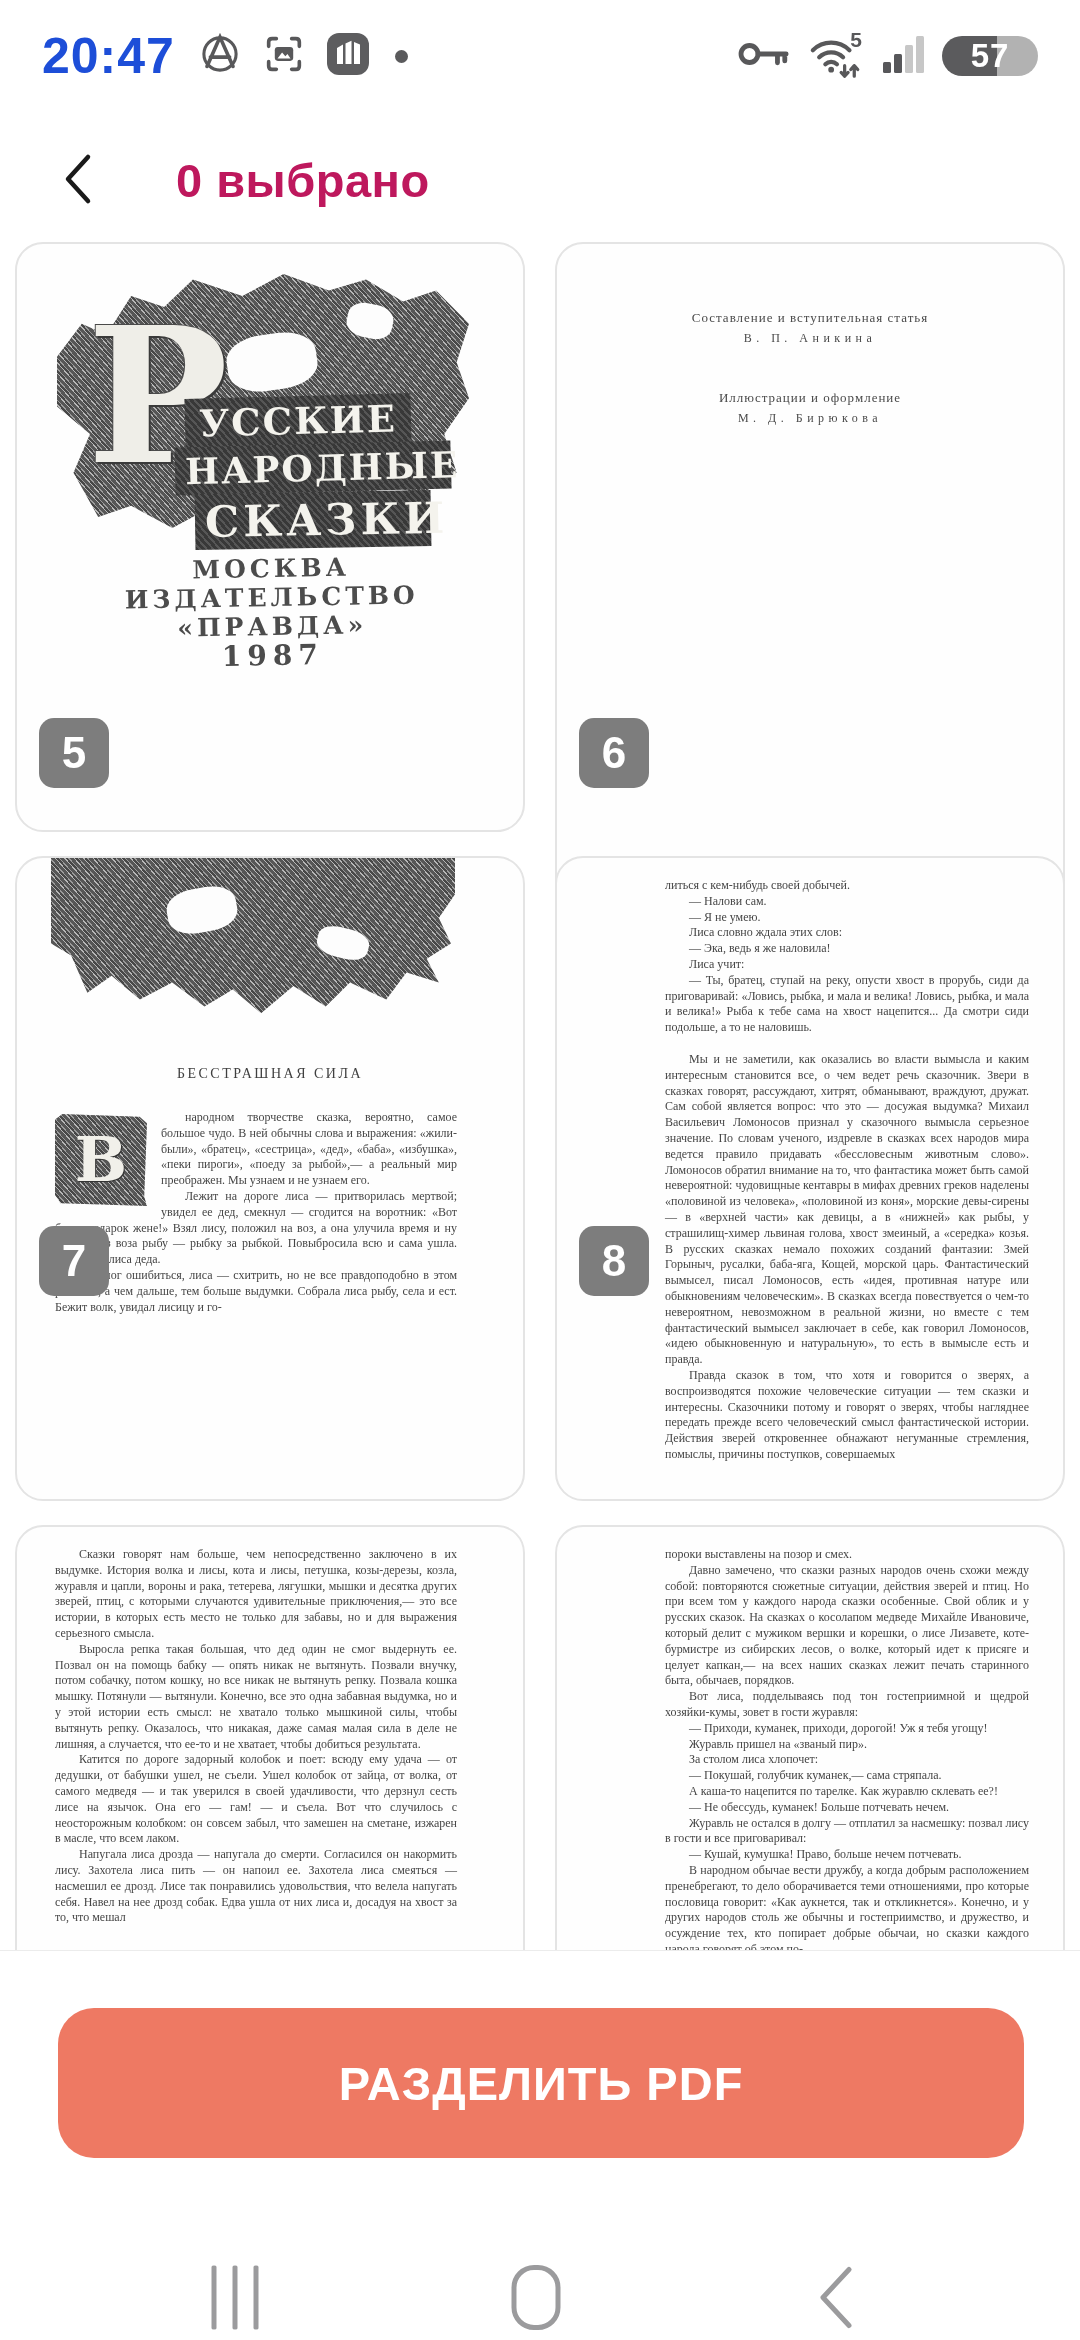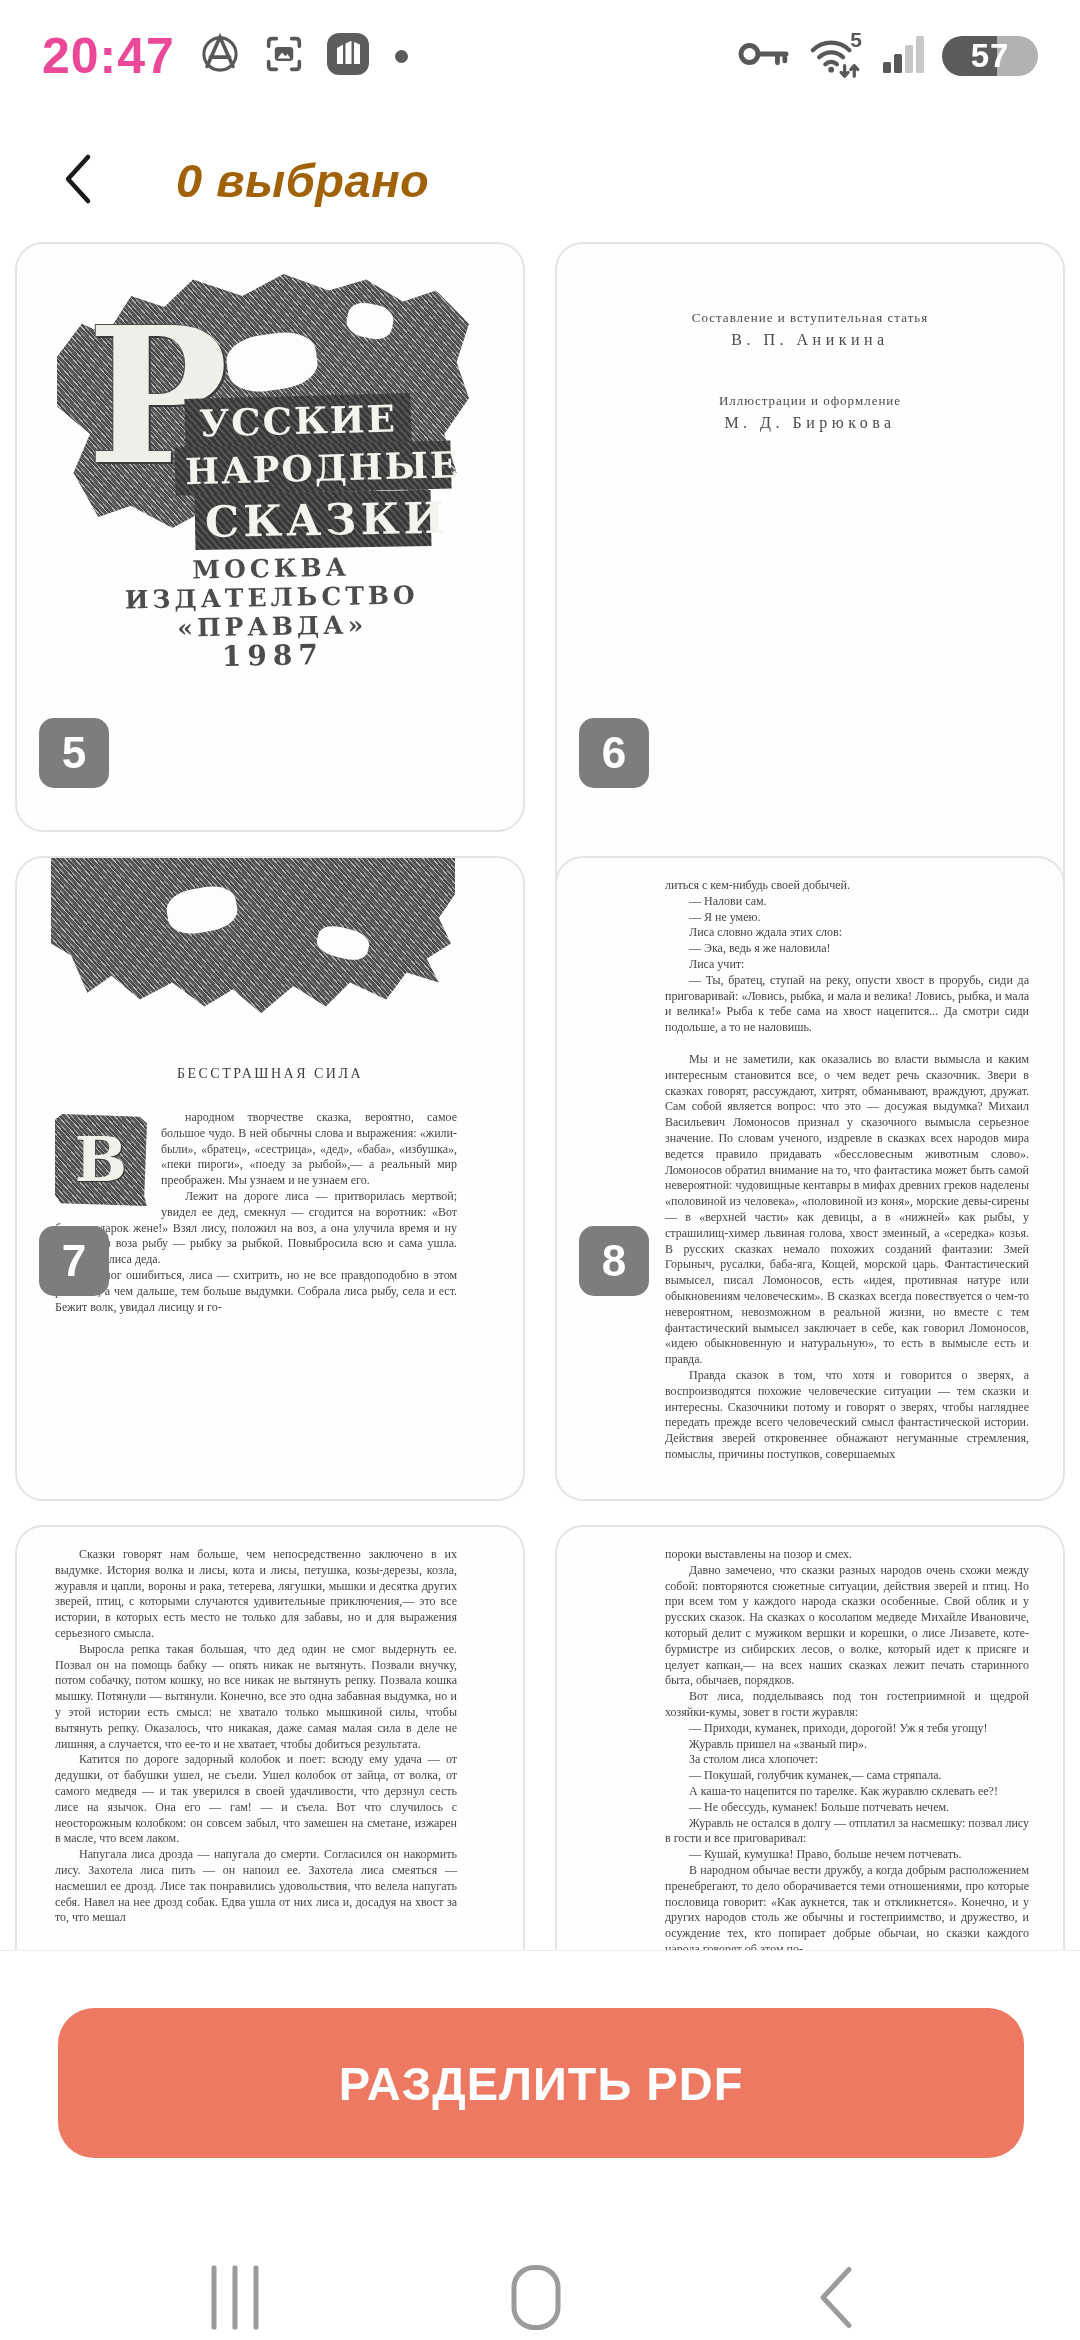--- a/index.html
+++ b/index.html
@@ -4,32 +4,32 @@
 <style>
   html,body{margin:0;padding:0;}
   body{
     width:1080px;height:2340px;position:relative;background:#ffffff;
     font-family:"Liberation Sans", sans-serif;overflow:hidden;
   }
   
   .status-bar{position:absolute;top:0;left:0;right:0;height:112px;display:flex;align-items:center;
     padding:0 42px;box-sizing:border-box;}
   .sb-left{display:flex;align-items:center;gap:18px;}
-  .sb-time{font-size:50px;font-weight:700;color:#ec4899;letter-spacing:1px;margin-right:4px;}
+  .sb-time{font-size:50px;font-weight:700;color:#1d4ed8;letter-spacing:1px;margin-right:4px;}
   .sb-right{margin-left:auto;display:flex;align-items:center;gap:16px;}
   .sb-dot{width:13px;height:13px;border-radius:50%;background:#5a5a5c;margin-left:6px;}
   .wifi-wrap{position:relative;width:58px;height:52px;}
   .wifi-band{position:absolute;top:-2px;right:2px;font-size:21px;font-weight:700;color:#58585a;}
   .battery{width:96px;height:40px;border-radius:26px;overflow:hidden;display:flex;align-items:center;justify-content:center;
     background:linear-gradient(to right,#5b5b5d 0 57%,#b2b2b2 57% 100%);}
   .battery span{color:#ffffff;font-size:33px;font-weight:700;letter-spacing:1px;}
   
   .app-header{position:absolute;top:118px;left:0;right:0;height:124px;display:flex;align-items:center;}
   .back-btn{margin-left:56px;width:44px;height:58px;display:flex;align-items:center;justify-content:center;background:none;border:none;padding:0;}
-  .page-title{margin-left:76px;font-size:47px;font-weight:700;color:#a16207;letter-spacing:.5px;font-style:italic;}
+  .page-title{margin-left:76px;font-size:47px;font-weight:700;color:#be185d;letter-spacing:.5px;}
   
   .grid-clip{position:absolute;top:0;left:0;width:1080px;height:1950px;overflow:hidden;border-bottom:1px solid #ececec;}
   .card{position:absolute;width:510px;background:#fefefe;border:2px solid #e4e4e4;border-radius:28px;overflow:hidden;box-sizing:border-box;}
   #card-p5{left:15px;top:242px;height:590px;}
   #card-p6{left:555px;top:242px;height:754px;}
   #card-p7{left:15px;top:856px;height:645px;}
   #card-p8{left:555px;top:856px;height:645px;}
   #card-p9{left:15px;top:1525px;height:645px;}
   #card-p10{left:555px;top:1525px;height:645px;}
   .badge{position:absolute;width:70px;height:70px;background:#7d7d7d;border-radius:15px;color:#fff;
@@ -55,21 +55,21 @@
   .p5-line1{left:168px;top:152px;width:206px;font-size:37px;letter-spacing:2px;}
   .p5-line2{left:158px;top:200px;width:256px;font-size:36px;letter-spacing:2px;}
   .p5-line3{left:178px;top:248px;width:216px;font-size:43px;letter-spacing:4px;transform:rotate(-1deg);}
   .p5-imprint{position:absolute;left:95px;top:310px;width:320px;text-align:center;
     font-family:"DejaVu Serif",serif;font-weight:700;color:#4c4c4c;transform:rotate(-1deg);}
   .p5-imp{letter-spacing:4px;line-height:29px;font-size:25px;}
   .p5-imp-year{font-size:28px;letter-spacing:6px;}
   
   .p6-credits{margin-top:66px;text-align:center;font-family:"Liberation Serif",serif;color:#4a4a4a;}
   .p6-l{font-size:13px;letter-spacing:1px;}
-  .p6-name{font-size:16px;letter-spacing:4.5px;margin-top:5px;}
+  .p6-name{font-size:12px;letter-spacing:4.5px;margin-top:5px;}
   .p6-gap{margin-top:44px;}
   .p6-code{position:absolute;left:104px;bottom:102px;display:flex;align-items:center;
     font-family:"Liberation Serif",serif;font-weight:700;color:#414141;font-size:13px;}
   .frac{display:inline-block;text-align:center;margin:0 7px;}
   .frac .num{border-bottom:1.6px solid #414141;padding:0 3px 1px;}
   .frac .den{padding-top:1px;}
   
   .p7-head{position:absolute;left:34px;top:-8px;width:404px;height:170px;
     clip-path:polygon(0 0,100% 0,100% 26%,96% 40%,99% 55%,93% 64%,96% 78%,88% 72%,83% 88%,74% 78%,68% 92%,60% 80%,52% 96%,45% 82%,38% 92%,30% 78%,22% 88%,15% 74%,9% 84%,5% 62%,0 55%);}
   .p7-heading{position:absolute;top:208px;left:0;right:0;text-align:center;

